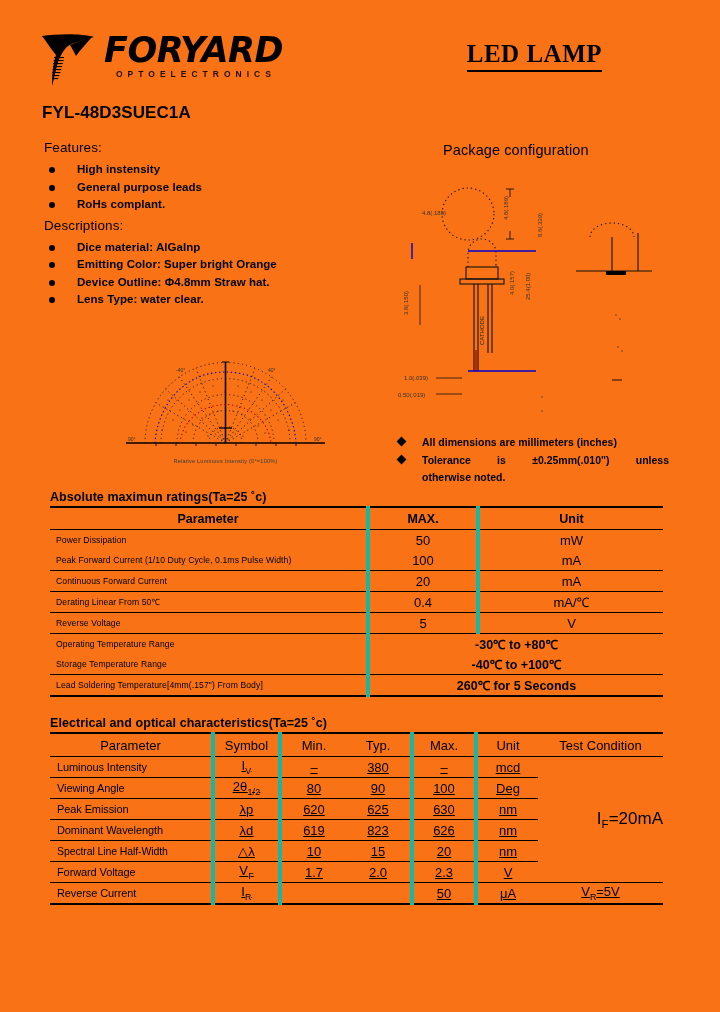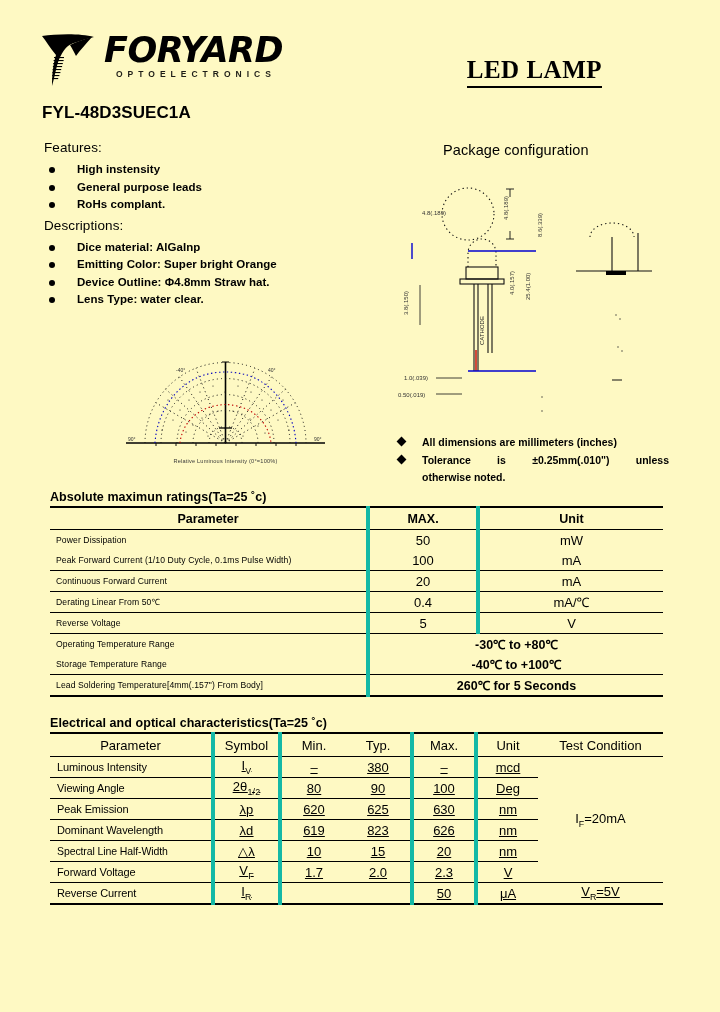--- a/index.html
+++ b/index.html
@@ -13,21 +13,21 @@
     font-family: "Liberation Sans", sans-serif;
     color: #000;
     position: relative;
     overflow: hidden;
   }
   .page {
     position: absolute;
     left: 0; top: 0;
     width: 720px;
     height: 1012px;
-    background: #fef9c3;
+    background: #f97316;
   }
 
   
   .header {
     position: absolute;
     left: 40px; top: 24px;
     width: 640px;
     height: 72px;
   }
   .logo-wrap {
@@ -60,21 +60,21 @@
     font-size: 8.5px;
     font-weight: bold;
     letter-spacing: 5.0px;
     color: #000;
     margin-top: 1px;
     margin-left: 12px;
     opacity: 0.88;
   }
   .doc-title {
     position: absolute;
-    right: 78px; top: 32px;
+    right: 78px; top: 16px;
     font-family: "Liberation Serif", serif;
     font-weight: bold;
     font-size: 25px;
     letter-spacing: 0.5px;
     border-bottom: 2.5px solid #000;
     padding-bottom: 2px;
   }
   .part-number {
     position: absolute;
     left: 42px; top: 103px;
@@ -261,22 +261,22 @@
     font-size: 13px;
   }
   #eo-table td.pm {
     padding-left: 7px;
     font-size: 11px;
     letter-spacing: -0.1px;
   }
   #eo-table td.pm.small { font-size: 10.5px; }
   #eo-table td.c { text-align: center; text-decoration: underline; }
   #eo-table td.tc {
-    text-align: center;
-    font-size: 13px;
+    text-align: right;
+    font-size: 17px;
     border-top: none;
     border-bottom: none;
   }
   #eo-table tr.last td { border-bottom: 2.5px solid #000; }
   sub { font-size: 0.68em; }
   .sym { letter-spacing: 0.2px; }
 </style>
 </head>
 <body>
 

